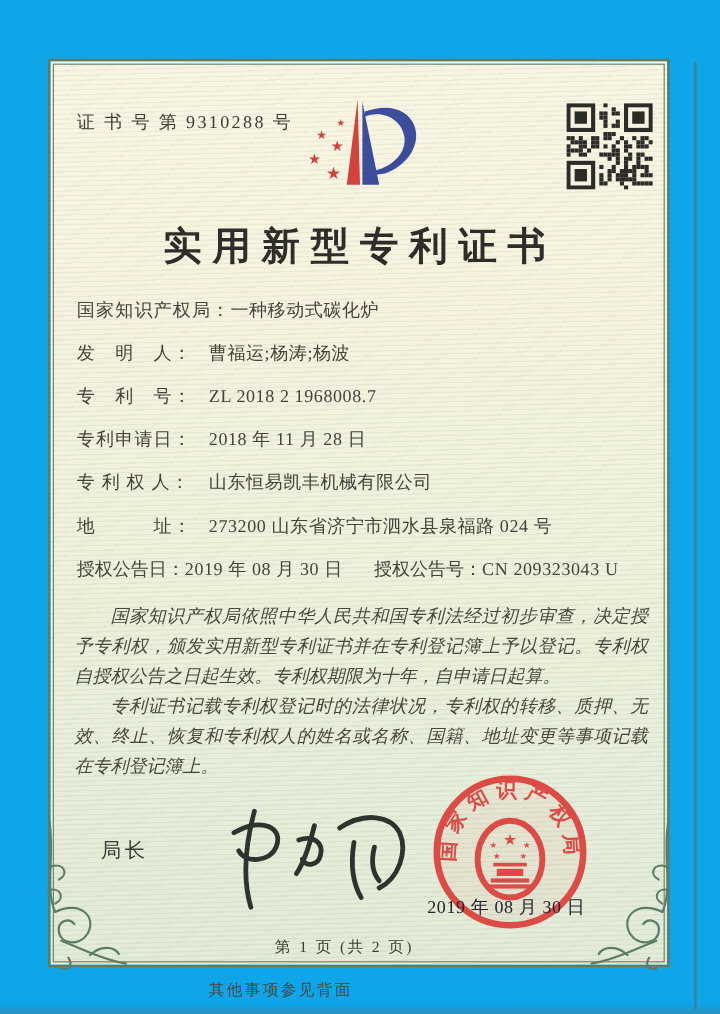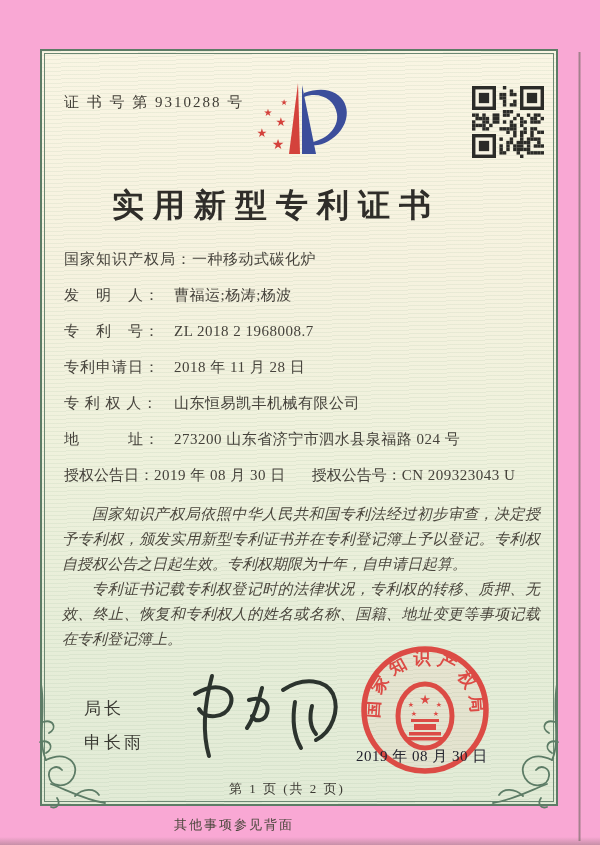--- a/index.html
+++ b/index.html
@@ -1,33 +1,33 @@
 <!DOCTYPE html>
 <html><head>
 <meta charset="utf-8">
 <style>
   html,body{margin:0;padding:0;}
   body{width:600px;height:845px;overflow:hidden;background:#e9e5d5;
        font-family:"Liberation Serif","DejaVu Serif",serif;}
-  .page{position:relative;width:600px;height:845px;background:#f9a8d4;overflow:hidden;}
+  .page{position:relative;width:600px;height:845px;background:#0ea5e9;overflow:hidden;}
   
   .edge-right{position:absolute;top:52px;bottom:4px;right:19px;width:3px;
       background:linear-gradient(90deg,rgba(95,95,82,.12),rgba(95,95,82,.55),rgba(95,95,82,.15));}
   .edge-bottom{position:absolute;left:0;right:0;bottom:0;height:8px;
       background:linear-gradient(180deg,rgba(0,0,0,0),rgba(105,100,85,.35));}
   
   .frame{position:absolute;left:40px;top:49px;width:518px;height:757px;box-sizing:border-box;
       border:2px solid #5d7c66;
       background:
         repeating-linear-gradient(178.5deg, rgba(118,158,124,.10) 0 1px, rgba(118,158,124,0) 1px 4px),
         linear-gradient(180deg,#f9f5e3 0%,#f6f2df 28%,#eef1dc 55%,#e6edd8 80%,#e2ebd6 100%);}
   .frame::before{content:"";position:absolute;inset:2px;border:1px solid #6c8873;pointer-events:none;}
   .abs{position:absolute;}
   .cert-no{left:64px;top:93px;font-size:15px;letter-spacing:2px;color:#3f3c35;}
-  .title{left:0;width:552px;top:184px;text-align:center;font-size:32px;font-weight:600;
+  .title{left:0;width:600px;top:184px;text-align:center;font-size:32px;font-weight:600;
       letter-spacing:9px;color:#2f2d29;}
   .fields{left:64px;top:249px;width:470px;font-size:15px;color:#45423b;}
   .frow{margin-bottom:15px;line-height:21px;white-space:nowrap;}
   .flabel{display:inline-block;min-width:110px;letter-spacing:1px;}
   .fvalue{letter-spacing:.5px;}
   .grant-col2{margin-left:26px;}
   .paras{left:62px;top:502px;width:478px;font-size:15px;line-height:25px;color:#4a463d;
       font-style:italic;text-align:justify;}
   .paras p{margin:0;text-indent:2em;}
   .signer{left:84px;top:692px;font-family:"Liberation Sans","DejaVu Sans",sans-serif;
@@ -249,21 +249,20 @@
     </div>
   </div>
 
   <div class="abs paras">
     <p>国家知识产权局依照中华人民共和国专利法经过初步审查，决定授予专利权，颁发实用新型专利证书并在专利登记簿上予以登记。专利权自授权公告之日起生效。专利权期限为十年，自申请日起算。</p>
     <p>专利证书记载专利权登记时的法律状况，专利权的转移、质押、无效、终止、恢复和专利权人的姓名或名称、国籍、地址变更等事项记载在专利登记簿上。</p>
   </div>
 
   <div class="abs signer">
     <div>局长</div>
-    <div>申长雨</div>
   </div>
 
   <svg class="abs signature-svg" width="165" height="108" viewBox="0 0 165 108">
     <g fill="none" stroke="#2c342e" stroke-width="4" stroke-linecap="round">
       <path d="M30,16 C23,42 20,72 27,96"></path>
       <path d="M13,34 C36,20 55,30 48,46 C43,58 23,60 17,49"></path>
       <path d="M80,28 C76,44 72,58 65,68"></path>
       <path d="M67,40 C79,36 88,42 85,53 C83,61 73,63 70,56"></path>
       <path d="M101,30 C122,16 144,20 151,34 C158,50 150,72 134,80"></path>
       <path d="M113,42 C110,60 112,76 119,88"></path>

